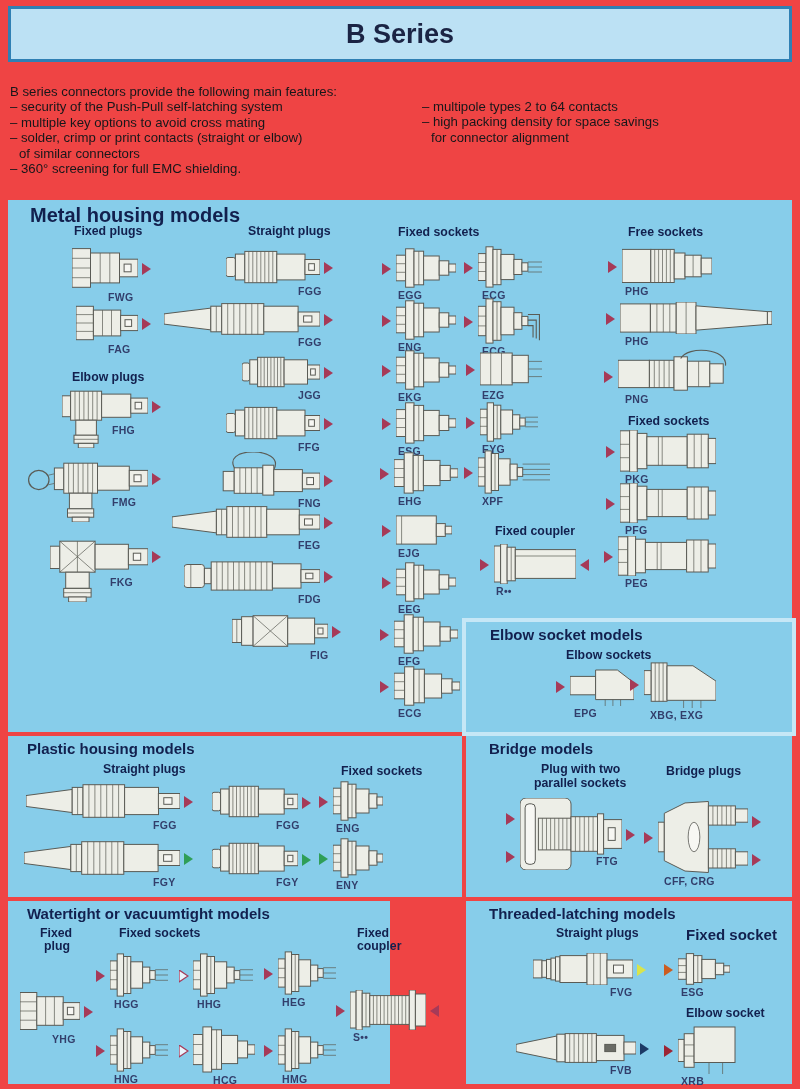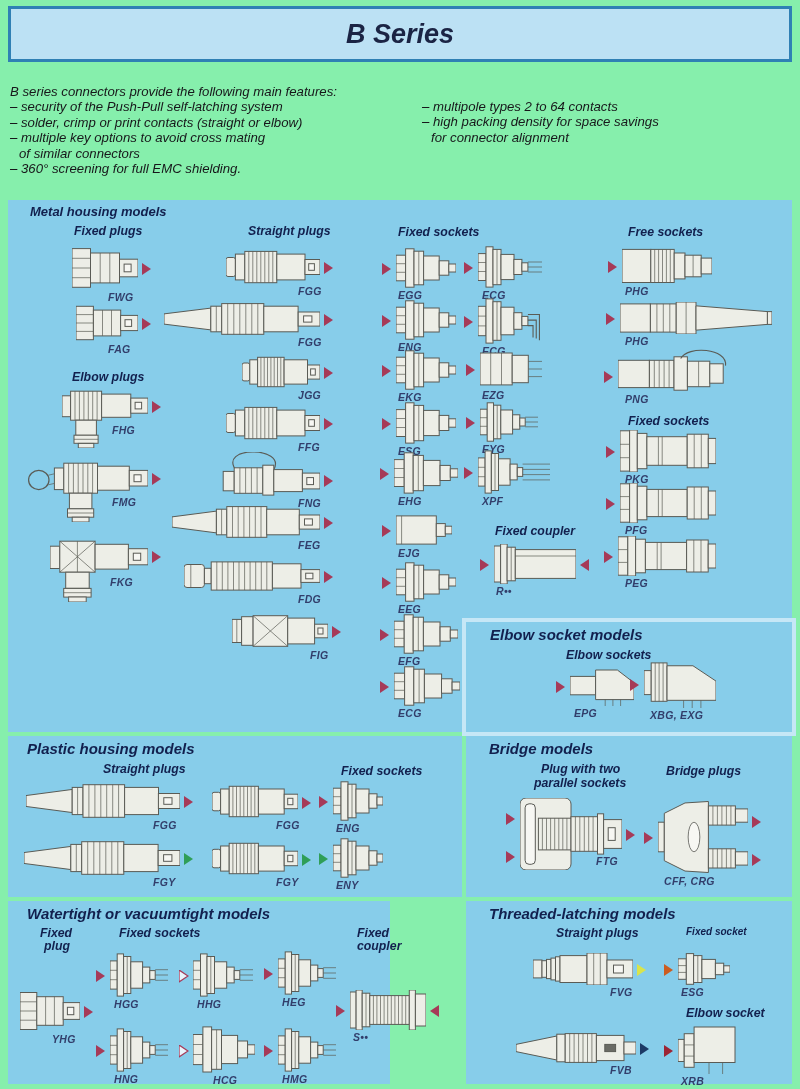--- a/index.html
+++ b/index.html
@@ -1,17 +1,17 @@
 <!DOCTYPE html>
 <html><head>
 <meta charset="utf-8">
 <style>
   html,body{margin:0;padding:0;background:#9db6c4;}
-  #page{position:relative;width:800px;height:1089px;background:#86efac;overflow:hidden;
-        font-family:"Liberation Sans",sans-serif;font-style:italic;}
+  #page{position:relative;width:800px;height:1089px;background:#ef4444;overflow:hidden;
+        font-family:"Liberation Sans",sans-serif;}
   .hdr{position:absolute;left:8px;top:6px;width:778px;height:50px;border:3px solid #2f80b4;
        background:#bce1f4;display:flex;align-items:center;justify-content:center;}
   .hdr h1{margin:0;font-size:27px;color:#1b2444;font-weight:bold;}
   .feat{position:absolute;font-size:13.2px;color:#17171a;line-height:15.4px;white-space:nowrap;}
   .feat .cont{padding-left:9px;}
   .panel{position:absolute;background:#87cdea;}
   .panel.outlined{box-shadow:0 0 0 4px #c6e7f6;}
   .ph{position:absolute;font-weight:bold;color:#12204e;white-space:nowrap;}
   .item{position:absolute;}
   .item > span{position:absolute;left:0;top:0;display:block;}
@@ -22,32 +22,32 @@
 </head>
 <body>
 
 <div id="page">
   <div class="hdr">
     <h1>B Series</h1>
   </div>
   <div class="feat" style="left:10px;top:84px">
     <div>B series connectors provide the following main features:</div>
     <div>– security of the Push-Pull self-latching system</div>
+    <div>– multiple key options to avoid cross mating</div>
     <div>– solder, crimp or print contacts (straight or elbow)</div>
-    <div>– multiple key options to avoid cross mating</div>
     <div class="cont">of similar connectors</div>
     <div>– 360° screening for full EMC shielding.</div>
   </div>
   <div class="feat" style="left:422px;top:99px">
     <div>– multipole types 2 to 64 contacts</div>
     <div>– high packing density for space savings</div>
     <div class="cont">for connector alignment</div>
   </div>
 <div class="panel" style="left: 8px; top: 200px; width: 784px; height: 532px;">
-      <div class="ph" style="left: 22px; top: 4px; font-size: 13px;">Metal housing models</div>
+      <div class="ph" style="left: 22px; top: 4px; font-size: 20px;">Metal housing models</div>
       <div class="ph" style="left: 66px; top: 24px; font-size: 12.3px;">Fixed plugs</div>
       <div class="ph" style="left: 240px; top: 24px; font-size: 12.3px;">Straight plugs</div>
       <div class="ph" style="left: 390px; top: 25px; font-size: 12.3px;">Fixed sockets</div>
       <div class="ph" style="left: 620px; top: 25px; font-size: 12.3px;">Free sockets</div>
       <div class="ph" style="left: 64px; top: 170px; font-size: 12.3px;">Elbow plugs</div>
       <div class="ph" style="left: 620px; top: 214px; font-size: 12.3px;">Fixed sockets</div>
       <div class="ph" style="left: 487px; top: 324px; font-size: 12.3px;">Fixed coupler</div>
       <div class="item" style="left: 64px; top: 46px; width: 44px; height: 44px;">
         <span><svg width="66" height="44" viewBox="0 0 66 44">
             <rect x="0.0" y="2.6" width="18.5" height="38.7" fill="#edeee7" stroke="#5a5b55" stroke-width="1"></rect>
@@ -1087,21 +1087,21 @@
           </svg></span>
         <span class="arrow" style="left: 80px; top: 14px;"><svg width="10" height="13" viewBox="0 0 10 13">
             <polygon points="9,0 0,6 9,12" fill="#a63a58" stroke="none" stroke-width="0"></polygon>
           </svg></span>
         <span class="mlabel" style="left: 3px; top: 41px;">S••</span>
       </div>
     </div>
     <div class="panel" style="left: 466px; top: 901px; width: 326px; height: 183px;">
       <div class="ph" style="left: 23px; top: 4px; font-size: 15px;">Threaded-latching models</div>
       <div class="ph" style="left: 90px; top: 25px; font-size: 12.3px;">Straight plugs</div>
-      <div class="ph" style="left: 220px; top: 25px; font-size: 10px;">Fixed socket</div>
+      <div class="ph" style="left: 220px; top: 25px; font-size: 15px;">Fixed socket</div>
       <div class="ph" style="left: 220px; top: 105px; font-size: 12.3px;">Elbow socket</div>
       <div class="item" style="left: 67px; top: 52px; width: 100px; height: 32px;">
         <span><svg width="100" height="32" viewBox="0 0 100 32">
             <rect x="0.0" y="7.0" width="9.0" height="17.9" fill="#edeee7" stroke="#5a5b55" stroke-width="1"></rect>
             <rect x="9.0" y="7.7" width="4.5" height="16.6" fill="#edeee7" stroke="#5a5b55" stroke-width="1"></rect>
             <rect x="13.5" y="6.4" width="4.5" height="19.2" fill="#edeee7" stroke="#5a5b55" stroke-width="1"></rect>
             <rect x="18.0" y="5.1" width="4.5" height="21.8" fill="#edeee7" stroke="#5a5b55" stroke-width="1"></rect>
             <rect x="22.5" y="3.8" width="4.5" height="24.3" fill="#edeee7" stroke="#5a5b55" stroke-width="1"></rect>
             <rect x="27.0" y="2.6" width="27.0" height="26.9" fill="#edeee7" stroke="#5a5b55" stroke-width="1"></rect>
             <rect x="54.0" y="0.0" width="20.0" height="32.0" fill="#edeee7" stroke="#5a5b55" stroke-width="1"></rect>

